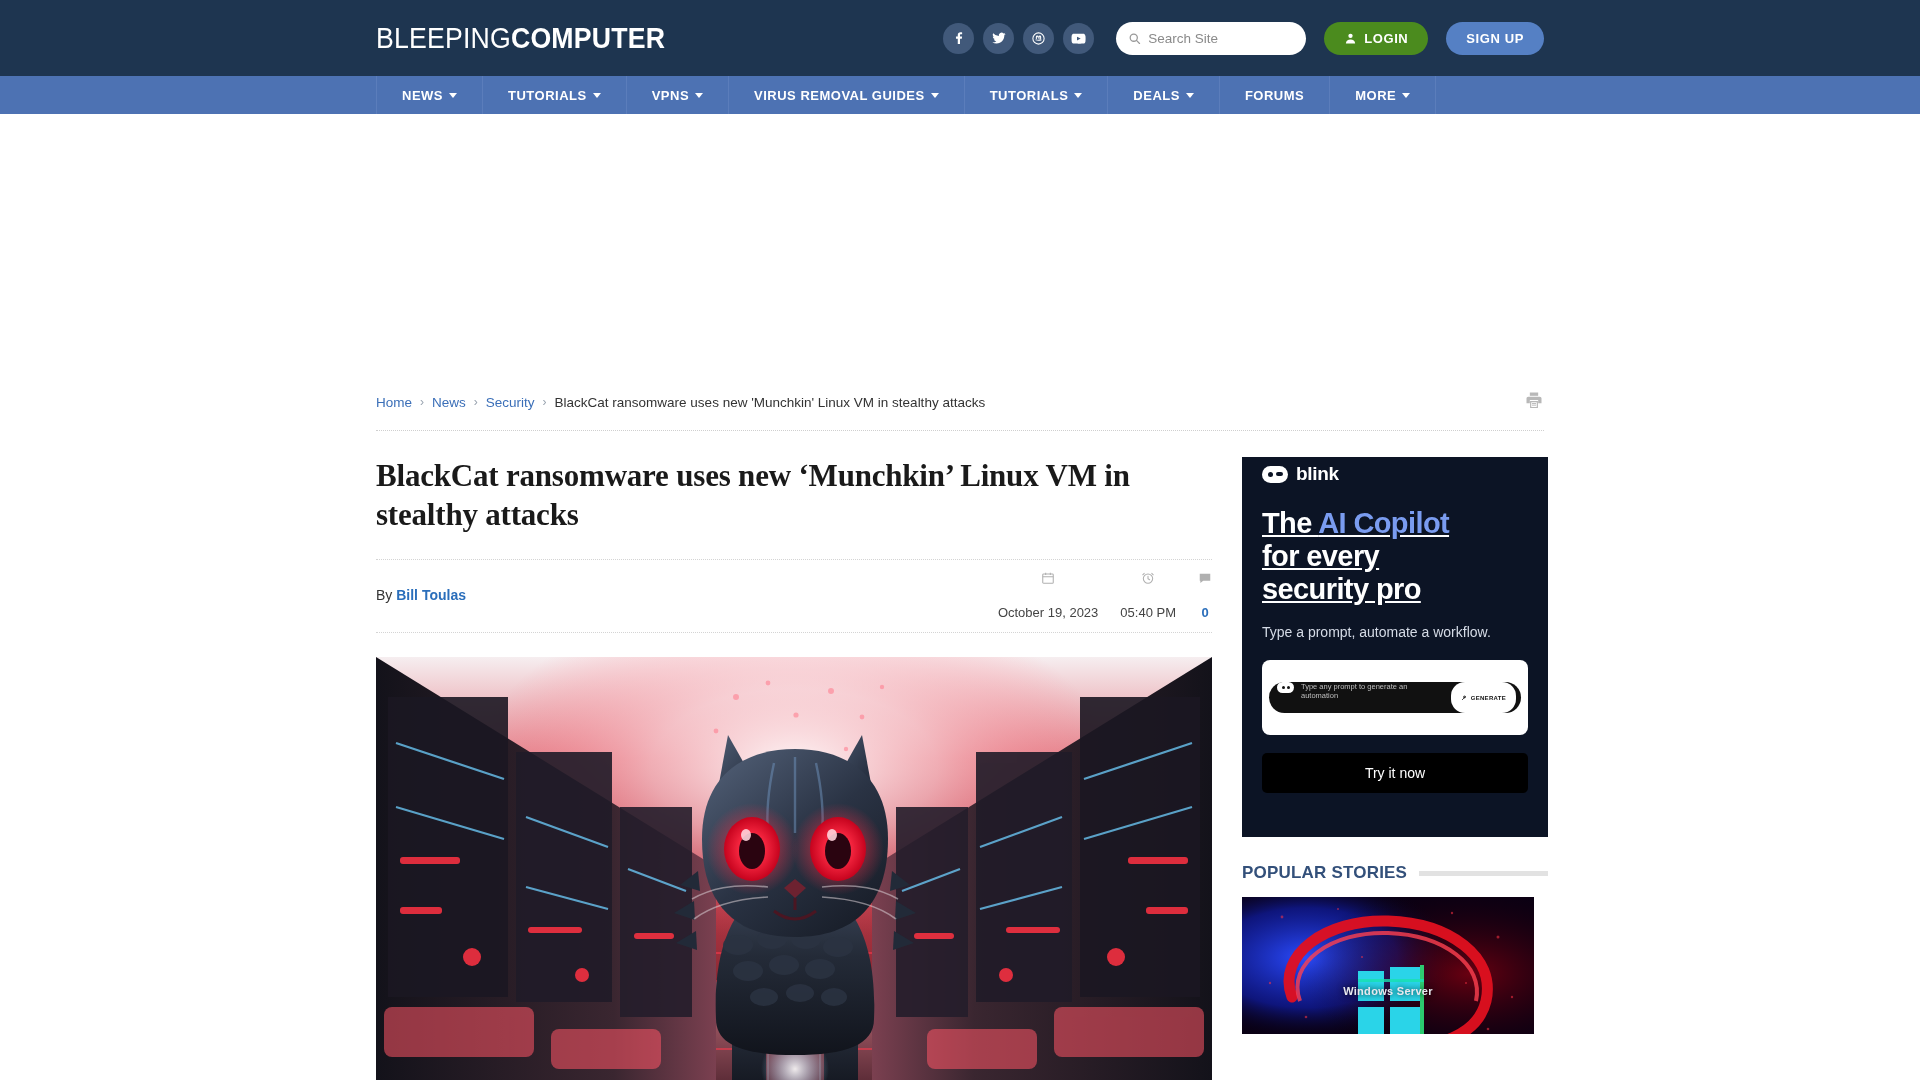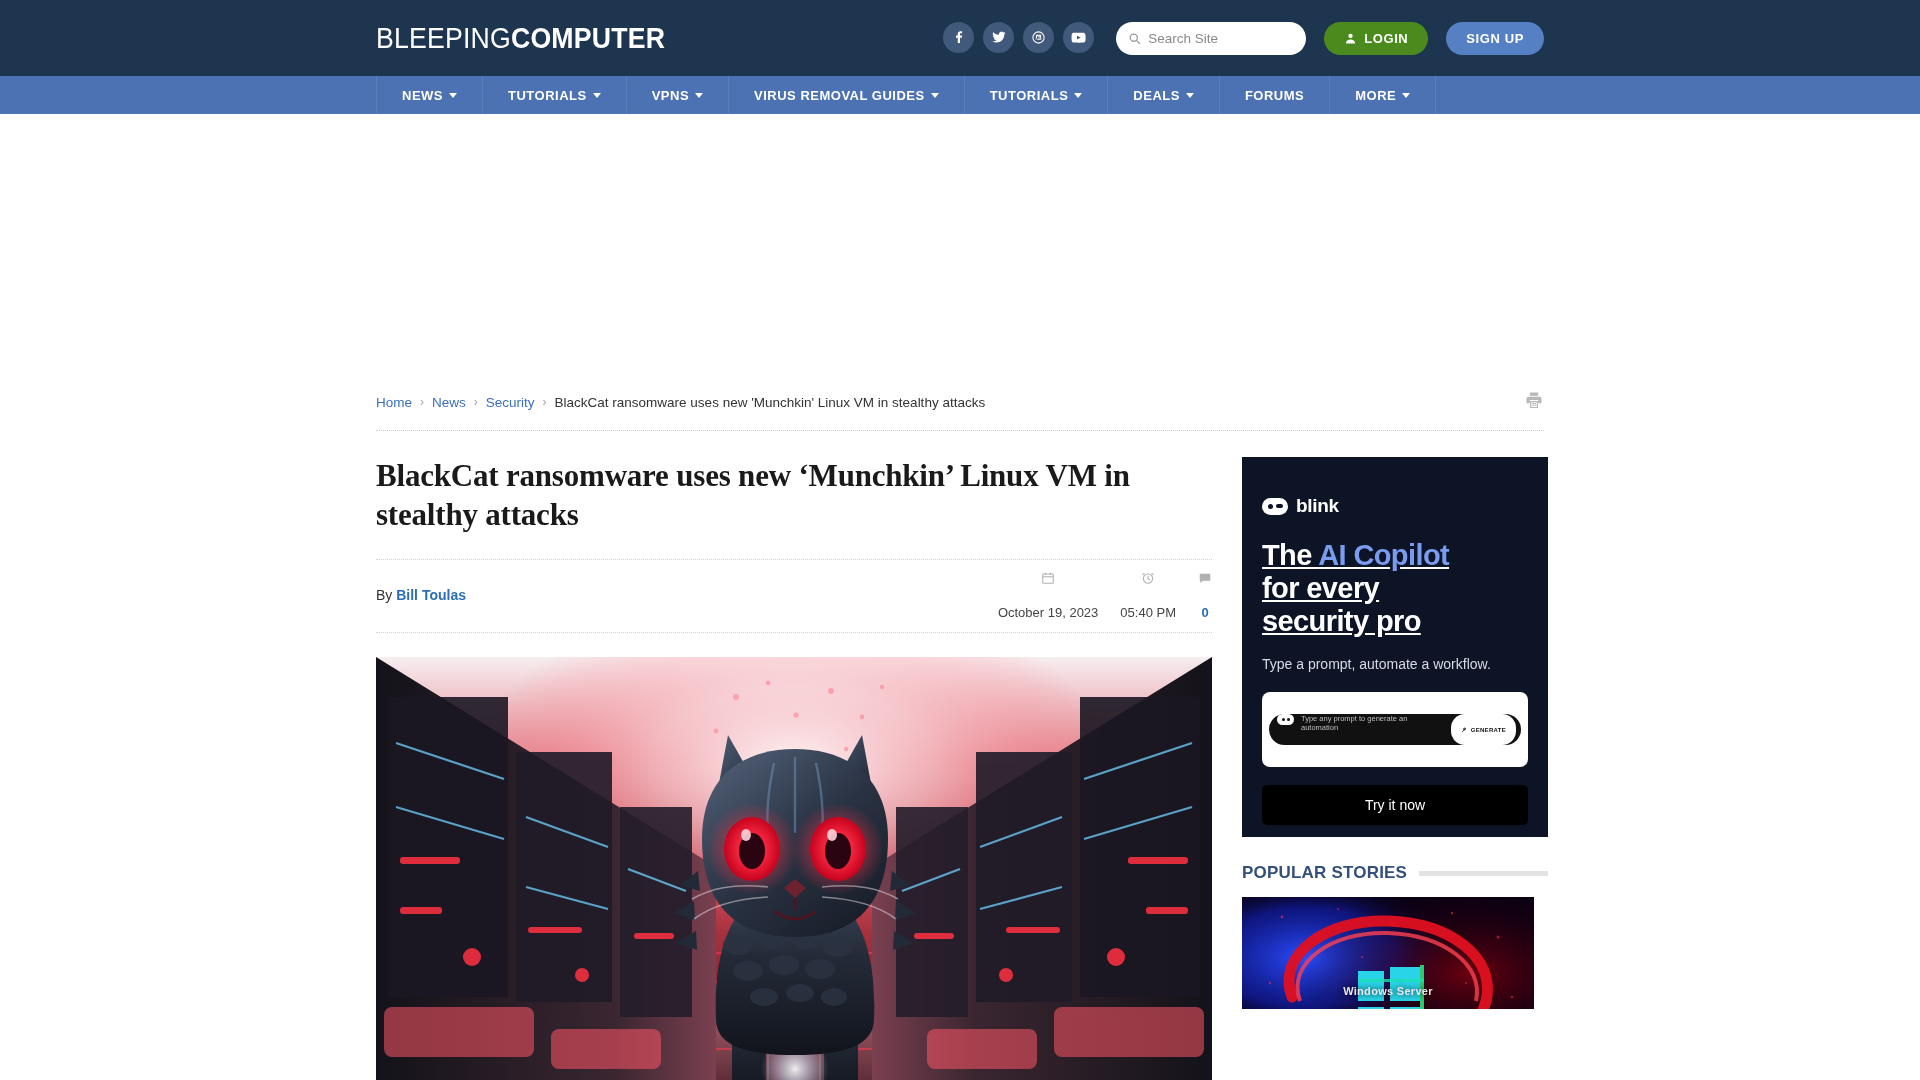--- a/index.html
+++ b/index.html
@@ -32,21 +32,21 @@
     font-family: "Liberation Sans Narrow", "Liberation Sans", sans-serif;
     transform: scaleX(0.92);
     transform-origin: left center;
   }
   .logo .light { font-weight: 300; }
   .logo .bold { font-weight: bold; }
 
   .header-right {
     margin-left: auto;
     display: flex;
-    align-items: flex-start;
+    align-items: center;
     gap: 10px;
   }
   .social {
     display: flex;
     gap: 9px;
     margin-right: 12px;
   }
   .social-ico {
     width: 31px; height: 31px;
     border-radius: 50%;
@@ -201,21 +201,21 @@
     overflow: hidden;
     position: relative;
     background: #120a12;
   }
 
   
   .blink-ad {
     width: 306px;
     height: 380px;
     background: #0c1425;
-    padding: 38px 20px 20px;
+    padding: 6px 20px 20px;
     position: relative;
   }
   .blink-logo {
     display: flex; align-items: center; gap: 8px;
     margin-bottom: 22px;
   }
   .blink-mark {
     width: 26px; height: 17px; border-radius: 9px; background: #fff;
     display: flex; align-items: center; justify-content: center; gap: 3px;
   }
@@ -280,21 +280,21 @@
     font-size: 17px;
     font-weight: bold;
     letter-spacing: 0.2px;
     white-space: nowrap;
   }
   .popular-head .rule { flex: 1; height: 5px; background: #e2e2e2; }
 
   .pop-thumb {
     margin-top: 14px;
     width: 292px;
-    height: 112px;
+    height: 137px;
     position: relative;
     overflow: hidden;
     background: #10001a;
     cursor: pointer;
   }
   .pop-label {
     position: absolute;
     left: 0; right: 0;
     top: 88px;
     text-align: center;

